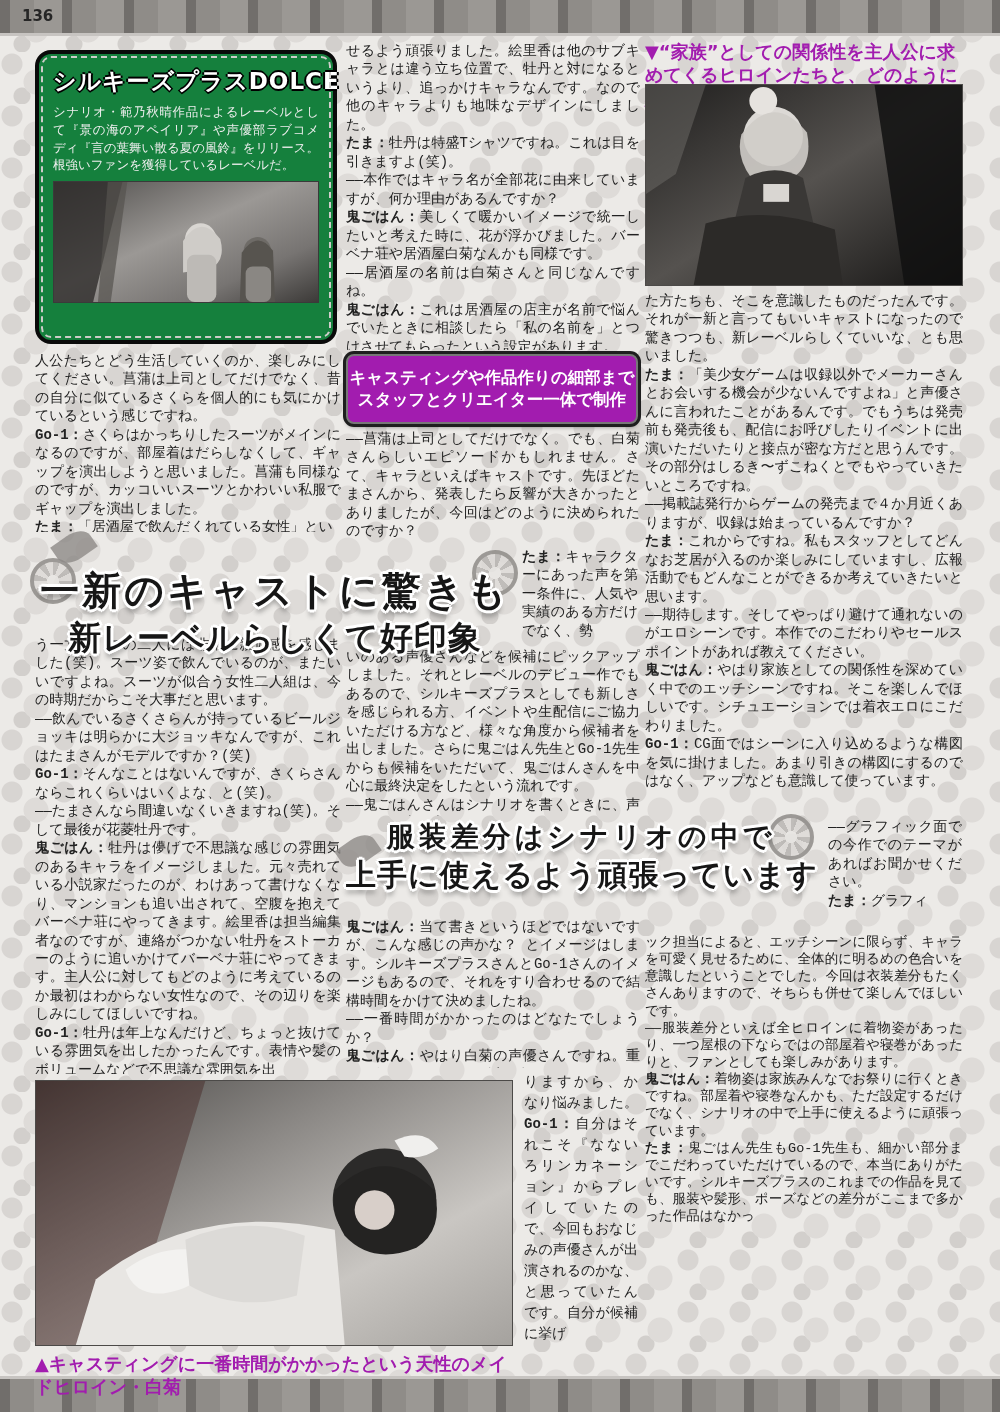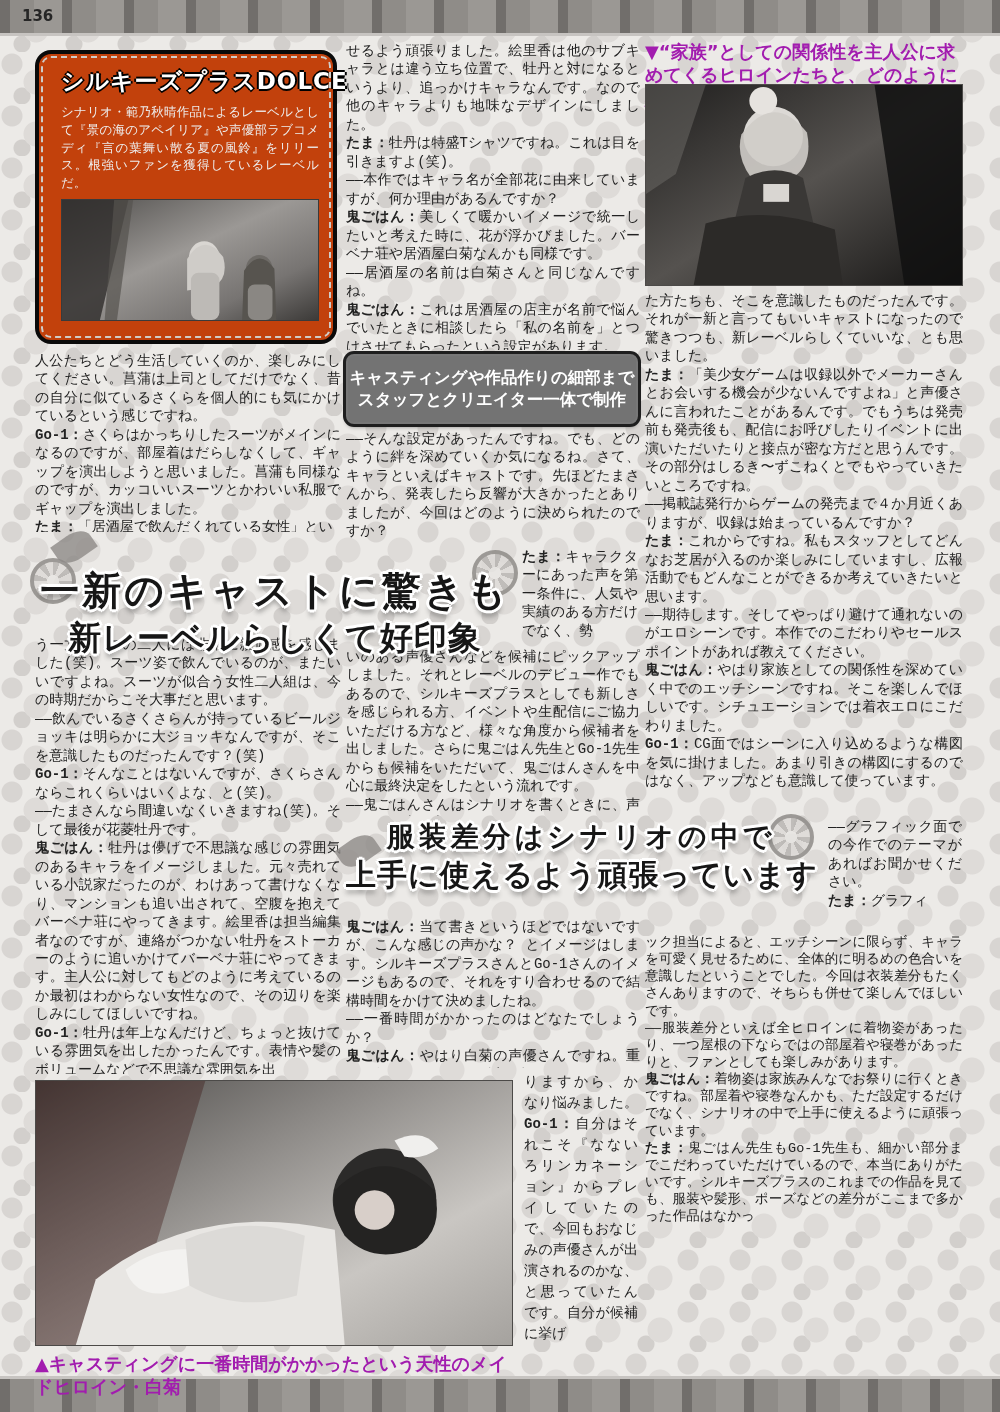--- a/index.html
+++ b/index.html
@@ -31,23 +31,23 @@
 
   
   .bodytext{ font-size:14px; line-height:1.32; text-align:justify; color:#222; }
   .bodytext p{ margin:0;font-family:Liberation Mono, monospace; }
   .speaker{ font-weight:700; }
   .narrow{ font-size:14px; }
 
   
   .infobox{
     left:35px; top:50px; width:302px; height:294px;
-    background:#c2410c; border-radius:16px; border:4px solid #0a0a0a;
+    background:#15803d; border-radius:16px; border:4px solid #0a0a0a;
     outline:2px dashed #cfcdca; outline-offset:-8px;
-    padding:12px 14px 10px 22px; color:#f2f2f2;
+    padding:12px 14px 10px 14px; color:#f2f2f2;
   }
   .infobox-title{
     font-size:23px; font-weight:900; letter-spacing:1px; text-align:center;
     color:#ffffff; text-shadow:0 2px 0 #000, 2px 0 0 #000, -2px 0 0 #000, 0 -2px 0 #000;
     margin-bottom:6px; white-space:nowrap;
   }
   .infobox-desc{ font-size:12.5px; line-height:1.42; text-align:justify; color:#eeeeee; }
   .infobox-art{ width:100%; height:122px; margin:7px 0 6px 0; border:1px solid #3a3a3a; display:block;}
   .infobox-cap{ font-size:12.5px; line-height:1.35; font-weight:700; color:#f5f5f5;}
 
@@ -77,21 +77,21 @@
   .deco-leaf{
     position:absolute; width:40px; height:26px; background:#8d8a87;
     border-radius:0 50% 0 50%; transform:rotate(-35deg); opacity:.8; z-index:0;
   }
   .bubble-wrap{ z-index:2; }
   .bubble-wrap .txt{ position:relative; z-index:2; }
 
   
   .banner{
     left:346px; top:354px; width:292px; height:70px;
-    background:#737373; border:2px solid #777; border-radius:8px;
+    background:#a21caf; border:2px solid #777; border-radius:8px;
     box-shadow:0 0 0 3px #1e1e1e, 0 3px 4px rgba(0,0,0,.4);
     display:flex; flex-direction:column; align-items:center; justify-content:center;
     color:#fff; text-align:center;
   }
   .banner .l1{ font-size:16.5px; font-weight:900; letter-spacing:0; white-space:nowrap;}
   .banner .l2{ font-size:16.5px; font-weight:900; white-space:nowrap;}
 
   .photo{ display:block; border:1px solid #4c4a48; }
   .photocap{ font-size:18px; font-weight:700; line-height:1.3; color:#a21caf;}
 
@@ -137,21 +137,21 @@
 <div class="abs bubble-wrap" style="left:36px; top:532px; width:478px; height:98px;">
   <div class="deco-lemon" style="left:-6px; top:26px;"></div>
   <div class="deco-leaf" style="left:18px; top:2px;"></div>
   <div class="deco-lemon" style="right:-4px; top:18px;"></div>
   <div class="txt bubble h1line1">一新のキャストに驚きも</div>
   <div class="txt bubble h1line2">新レーベルらしくて好印象</div>
 </div>
 
 <div class="abs bodytext clip" style="left:35px; top:636px; width:306px; height:438px;">
     <p class="para">う一文で、この二人には非常に親近感を感じました(笑)。スーツ姿で飲んでいるのが、またいいですよね。スーツが似合う女性二人組は、今の時期だからこそ大事だと思います。</p>
-    <p class="para">――飲んでいるさくさらんが持っているビールジョッキは明らかに大ジョッキなんですが、そこを意識したものだったんです？(笑)</p>
+    <p class="para">――飲んでいるさくさらんが持っているビールジョッキは明らかに大ジョッキなんですが、これはたまさんがモデルですか？(笑)</p>
     <p class="para"><b class="speaker">Go-1：</b>そんなことはないんですが、さくらさんならこれくらいはいくよな、と(笑)。</p>
     <p class="para">――たまさんなら間違いなくいきますね(笑)。そして最後が花菱牡丹です。</p>
     <p class="para"><b class="speaker">鬼ごはん：</b>牡丹は儚げで不思議な感じの雰囲気のあるキャラをイメージしました。元々売れている小説家だったのが、わけあって書けなくなり、マンションも追い出されて、空腹を抱えてバーベナ荘にやってきます。絵里香は担当編集者なのですが、連絡がつかない牡丹をストーカーのように追いかけてバーベナ荘にやってきます。主人公に対してもどのように考えているのか最初はわからない女性なので、その辺りを楽しみにしてほしいですね。</p>
     <p class="para"><b class="speaker">Go-1：</b>牡丹は年上なんだけど、ちょっと抜けている雰囲気を出したかったんです。表情や髪のボリュームなどで不思議な雰囲気を出</p>
   </div>
 
 <svg class="abs photo" style="left:35px; top:1080px;" width="478" height="266" viewBox="0 0 478 266" preserveAspectRatio="none">
   <defs>
     <linearGradient id="room" x1="0" y1="0" x2="1" y2="1">
       <stop offset="0" stop-color="#4a4846"></stop>
@@ -180,21 +180,21 @@
     <p class="para">――居酒屋の名前は白菊さんと同じなんですね。</p>
     <p class="para"><b class="speaker">鬼ごはん：</b>これは居酒屋の店主が名前で悩んでいたときに相談したら「私の名前を」とつけさせてもらったという設定があります。</p>
   </div>
 
 <div class="abs banner">
   <div class="l1">キャスティングや作品作りの細部まで</div>
   <div class="l2">スタッフとクリエイター一体で制作</div>
 </div>
 
 <div class="abs bodytext clip" style="left:346px; top:430px; width:294px; height:114px;">
-    <p class="para">――そんな設定があったんですね。でも、どのように絆を深めていくか気になるね。さて、キャラといえばキャストです。先ほどたまさんから、発表したら反響が大きかったとありましたが、今回はどのように決められたのですか？</p>
+    <p class="para">――菖蒲は上司としてだけでなく。でも、白菊さんらしいエピソードかもしれません。さて、キャラといえばキャストです。先ほどたまさんから、発表したら反響が大きかったとありましたが、今回はどのように決められたのですか？</p>
   </div>
 
 <div class="abs bodytext narrow clip" style="left:522px; top:548px; width:116px; height:96px;">
     <p class="para"><b class="speaker">たま：</b>キャラクターにあった声を第一条件に、人気や実績のある方だけでなく、勢</p>
   </div>
 
 <div class="abs bodytext clip" style="left:346px; top:648px; width:294px; height:168px;">
     <p class="para">いのある声優さんなどを候補にピックアップしました。それとレーベルのデビュー作でもあるので、シルキーズプラスとしても新しさを感じられる方、イベントや生配信にご協力いただける方など、様々な角度から候補者を出しました。さらに鬼ごはん先生とGo-1先生からも候補をいただいて、鬼ごはんさんを中心に最終決定をしたという流れです。</p>
     <p class="para">――鬼ごはんさんはシナリオを書くときに、声優さんを当て書きしたりされるのですか？</p>
   </div>

